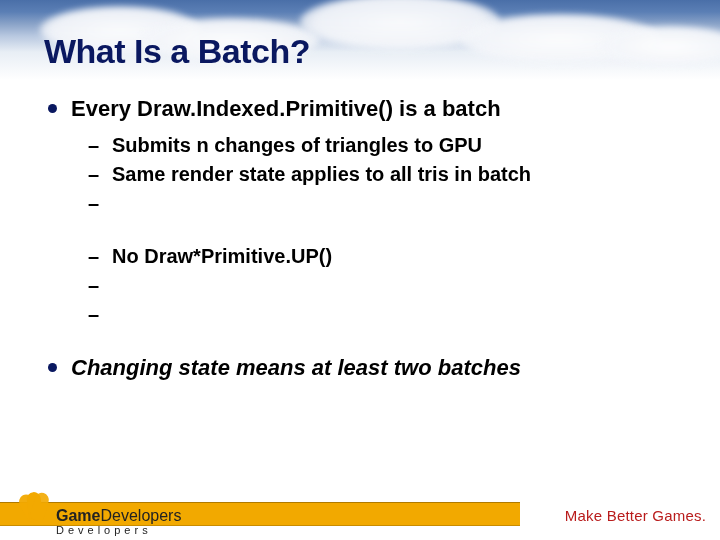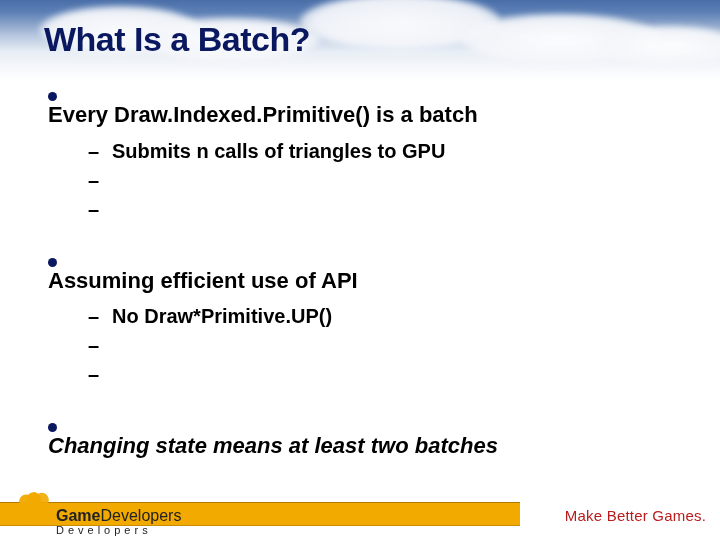--- a/index.html
+++ b/index.html
@@ -36,30 +36,29 @@
 
   .slide {
     position: relative;
     z-index: 1;
     padding: 20px 44px 0 44px;
   }
   .title {
     font-size: 34px;
     font-weight: bold;
     color: #0a1860;
-    margin-top: 0;
+    margin-top: 12px;
     margin-bottom: 24px;
     letter-spacing: -0.5px;
   }
   .bullet-item {
     display: flex;
     align-items: flex-start;
     margin-left: 4px;
     margin-bottom: 8px;
-    flex-direction: column;
   }
   .bullet-dot {
     width: 9px; height: 9px;
     background: #0a1860;
     border-radius: 50%;
     margin-top: 9px;
     margin-right: 14px;
     flex: 0 0 auto;
   }
   .bullet-text {
@@ -171,34 +170,31 @@
 <div class="slide">
   <h1 class="title">What Is a Batch?</h1>
 
   <div class="bullet-item">
     <div class="bullet-dot"></div>
     <div class="bullet-text">Every Draw.Indexed.Primitive() is a batch</div>
   </div>
   <div class="sublist">
     <div class="sub-item">
       <div class="dash">–</div>
-      <div class="sub-text">Submits n calls of triangles to GPU</div>
-    </div>
-    <div class="sub-item">
-      <div class="dash">–</div>
-    </div>
-    <div class="sub-item">
-      <div class="dash">–</div>
-    </div>
-  </div>
-
-  <div class="bullet-item">
-    <div class="bullet-dot"></div>
-    <div class="bullet-text">Assuming efficient use of API</div>
-  </div>
+      <div class="sub-text">Submits n changes of triangles to GPU</div>
+    </div>
+    <div class="sub-item">
+      <div class="dash">–</div>
+      <div class="sub-text">Same render state applies to all tris in batch</div>
+    </div>
+    <div class="sub-item">
+      <div class="dash">–</div>
+    </div>
+  </div>
+
   <div class="sublist">
     <div class="sub-item">
       <div class="dash">–</div>
       <div class="sub-text">No Draw*Primitive.UP()</div>
     </div>
     <div class="sub-item">
       <div class="dash">–</div>
     </div>
     <div class="sub-item">
       <div class="dash">–</div>

